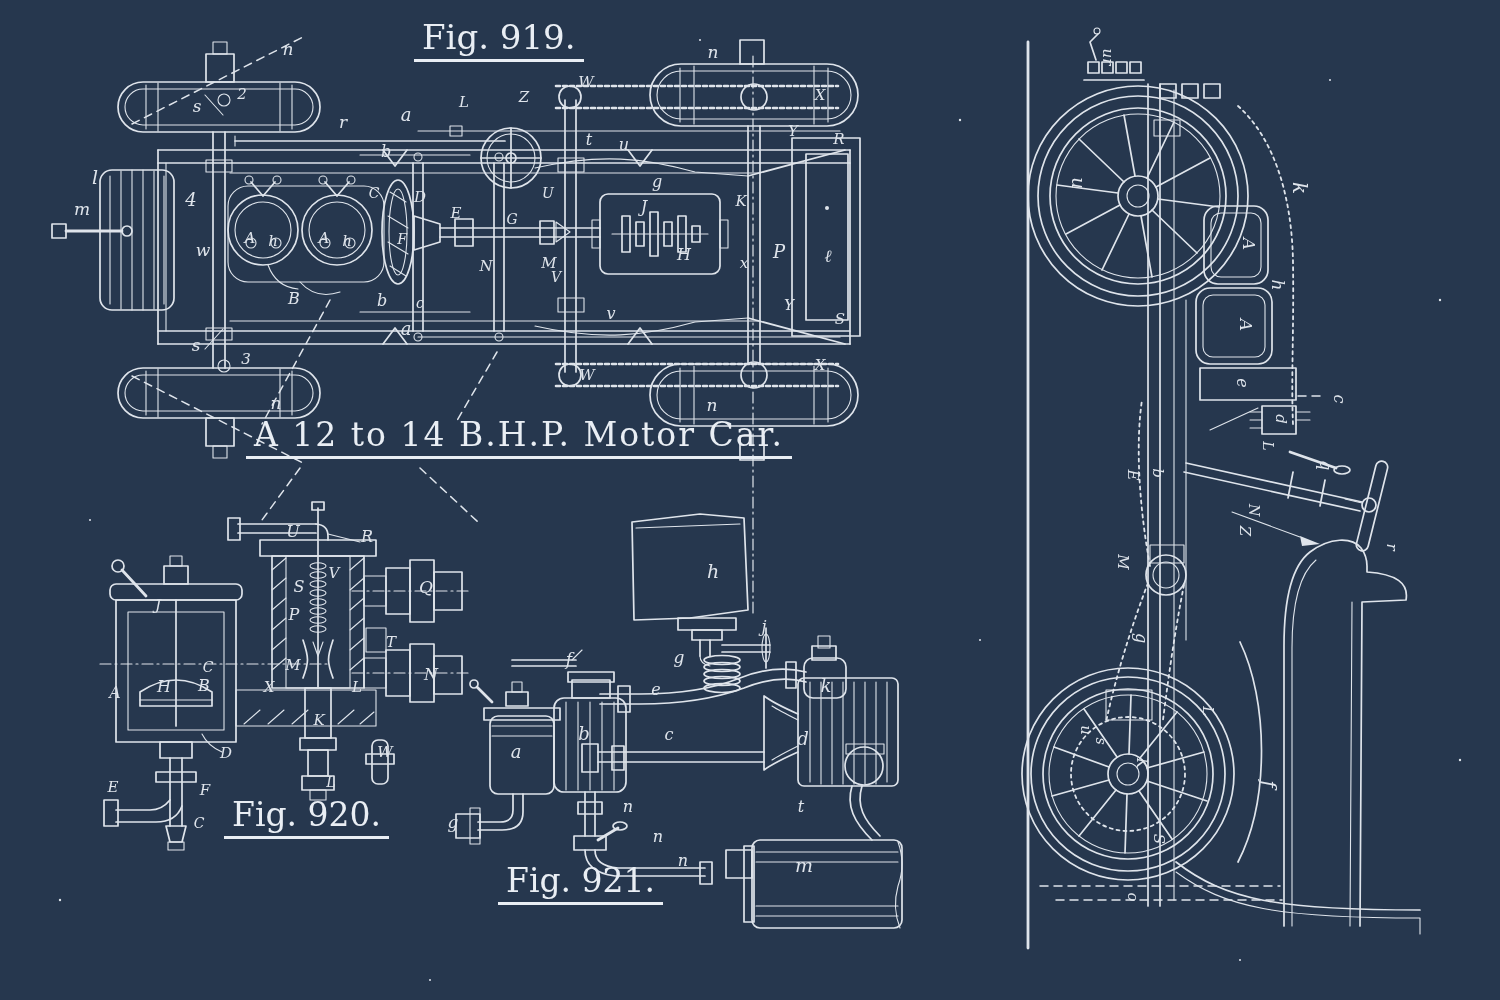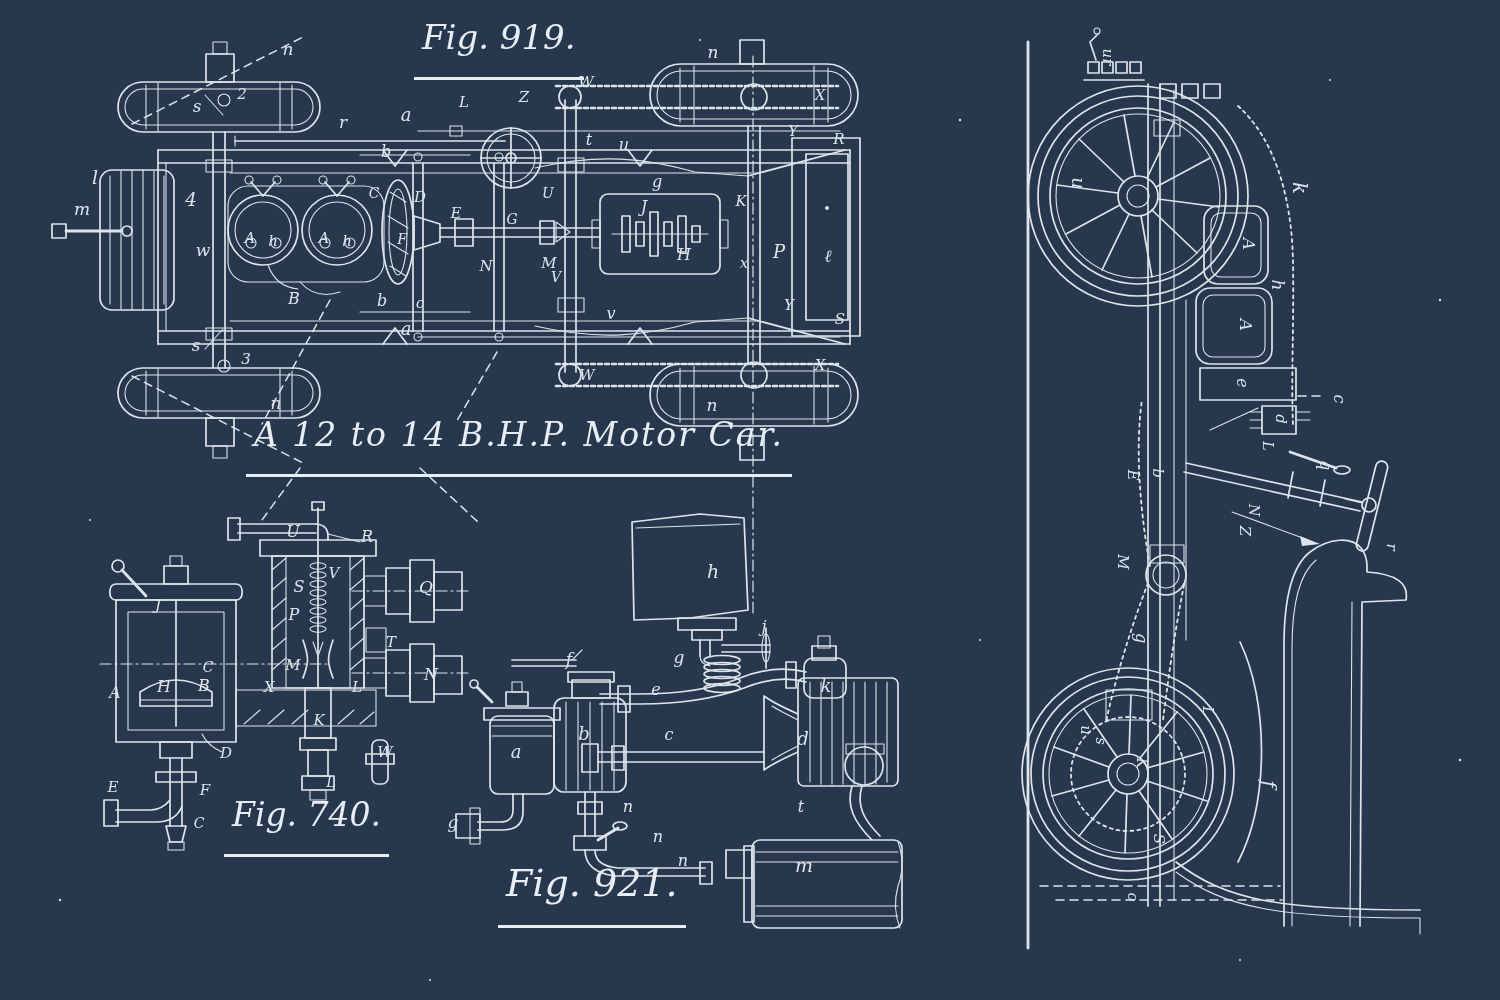--- a/index.html
+++ b/index.html
@@ -10,26 +10,26 @@
   .ln,.thin,.thick,.dash,.dashdot,.chain,.chainthin{stroke:var(--ink);fill:none;stroke-linecap:round;stroke-linejoin:round;}
   .ln{stroke-width:1.7;}
   .thin{stroke-width:1.1;}
   .thick{stroke-width:2.8;}
   .dash{stroke-width:1.5;stroke-dasharray:8 6;}
   .dashdot{stroke-width:1.2;stroke-dasharray:11 4 2 4;}
   .chain{stroke-width:2.6;stroke-dasharray:4 3;}
   .chainthin{stroke-width:1.8;stroke-dasharray:3 4;}
   .fill{fill:var(--ink);stroke:none;}
   .lbl{fill:var(--ink);font-family:"DejaVu Serif",serif;font-style:italic;}
-  .caption{position:absolute;color:var(--ink);font-style:italic;white-space:nowrap;
-           border-bottom:3px solid var(--ink);padding:0 8px 21px 8px;line-height:1.05;}
+  .caption{position:absolute;color:var(--ink);white-space:nowrap;
+           border-bottom:3px solid var(--ink);padding:0 8px 3px 8px;line-height:1.05;}
   .cap-919{left:414px;top:20px;font-size:34px;}
   .cap-motor{left:246px;top:418px;font-size:33px;letter-spacing:2px;}
   .cap-920{left:224px;top:798px;font-size:33px;}
-  .cap-921{left:498px;top:864px;font-size:38px;}
+  .cap-921{left:498px;top:864px;font-size:33px;}
   .cap-long{left:126px;top:924px;font-size:36px;letter-spacing:1px;}
 </style>
 </head>
 <body>
 
 <div class="stage">
 
 <svg width="1500" height="1000" viewBox="0 0 1500 1000">
 
   <g id="fig919-drawing">
@@ -514,16 +514,16 @@
         <text x="1096" y="741" class="lbl" font-size="14" text-anchor="middle" transform="rotate(90 1096 741)">s</text>
         <text x="1137" y="763" class="lbl" font-size="14" text-anchor="middle" transform="rotate(90 1137 763)">K</text>
         <text x="1154" y="839" class="lbl" font-size="15" text-anchor="middle" transform="rotate(90 1154 839)">S</text>
         <text x="1128" y="897" class="lbl" font-size="15" text-anchor="middle" transform="rotate(90 1128 897)">o</text>
         <text x="1262" y="784" class="lbl" font-size="20" text-anchor="middle" transform="rotate(90 1262 784)">f</text>
       </g>
 </svg>
 
 <div class="caption cap-919">Fig. 919.</div>
 <div class="caption cap-motor">A 12 to 14 B.H.P. Motor Car.</div>
-<div class="caption cap-920">Fig. 740.</div>
+<div class="caption cap-920">Fig. 920.</div>
 <div class="caption cap-921">Fig. 921.</div>
 
 </div>
 
 </body></html>

